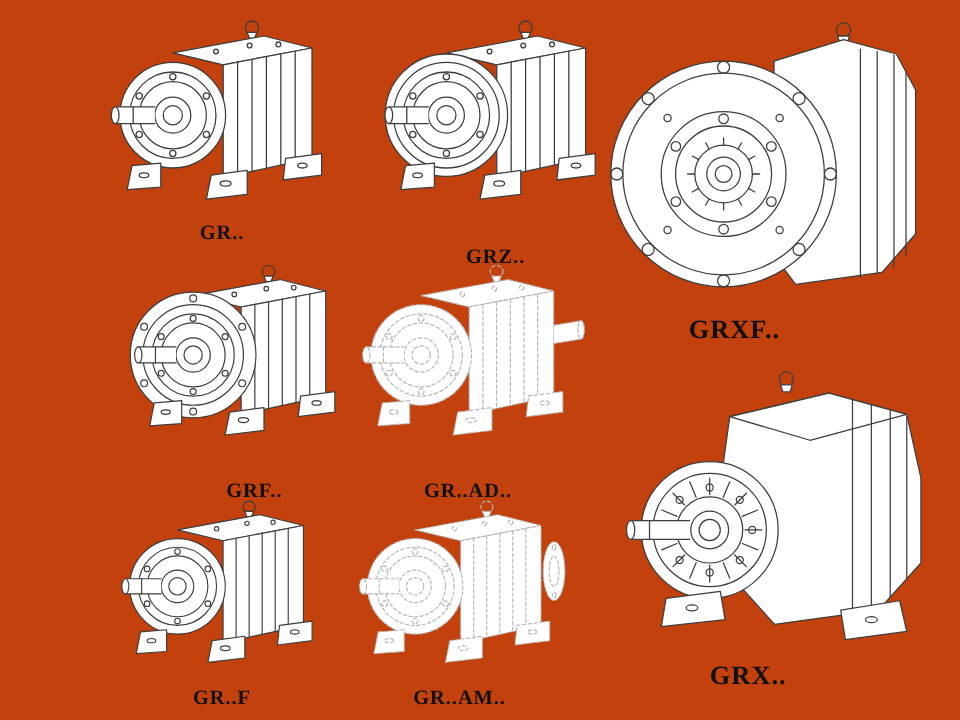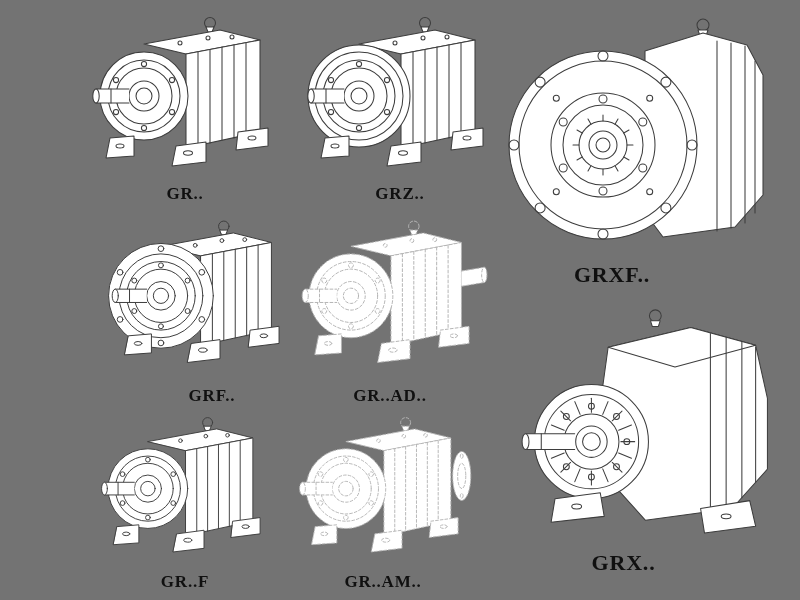--- a/index.html
+++ b/index.html
@@ -1,28 +1,28 @@
 <!DOCTYPE html>
 <html><head>
 <meta charset="utf-8">
 <style>
   * { margin:0; padding:0; box-sizing:border-box; }
   html,body { width:800px; height:600px; background:#ffffff; }
   body { font-family:"Liberation Serif", serif; }
-  .page { position:relative; width:800px; height:600px; background:#737373; overflow:hidden; }
+  .page { position:relative; width:800px; height:600px; background:#c2410c; overflow:hidden; }
   .cell { position:absolute; display:flex; flex-direction:column; align-items:center; }
   .cell svg { display:block; }
   .label { font-weight:700; font-size:17px; color:#101010; letter-spacing:0.8px; white-space:nowrap; }
   .label.big { font-size:22px; }
   svg.drawing { stroke:#3d3d3d; stroke-width:1.05; fill:none; stroke-linecap:round; stroke-linejoin:round; }
   g.phantom { stroke:#b5b5b5; stroke-dasharray:3 2.2; }
   .lbl-grf { margin-left:24px; }
   .lbl-grxf { margin-right:66px; margin-top:2px; }
   .lbl-grx { margin-right:44px; margin-top:6px; }
-  .mt2 { margin-top:2px; } .mt6 { margin-top:6px; } .mt8 { margin-top:8px; }
+  .mt2 { margin-top:2px; } .mt6 { margin-top:6px; } .mt8 { margin-top:21px; }
 </style>
 </head>
 <body>
 
 <svg width="0" height="0" style="position:absolute" aria-hidden="true">
   <defs>
     <g id="g-body">
       <circle cx="130" cy="9" r="5.5" fill="none"></circle>
       <path d="M126,13 h8 l-2,5 h-4 z" fill="#fff"></path>
       <polygon points="64,30 140,16 180,26 106,40" fill="#fff"></polygon>
@@ -81,21 +81,21 @@
 
   <div class="cell" style="left:80px; top:2px; width:210px;">
     <svg class="drawing" viewBox="0 0 210 156" width="210" height="180">
       <use href="#g-body"></use>
         <use href="#g-housing"></use>
         <use href="#g-shaft"></use>
     </svg>
     <div class="label mt2">GR..</div>
   </div>
 
-  <div class="cell" style="left:295px; top:2px; width:210px;">
+  <div class="cell" style="left:308px; top:2px; width:210px;gap:20px;">
     <svg class="drawing" viewBox="0 0 210 156" width="210" height="180">
       <use href="#g-body"></use>
       <circle cx="64" cy="82" r="51" fill="#fff"></circle>
       <use href="#g-housing"></use>
         <use href="#g-shaft"></use>
     </svg>
     <div class="label mt2">GRZ..</div>
   </div>
 
   <div class="cell" style="left:495px; top:0px; width:300px;">

